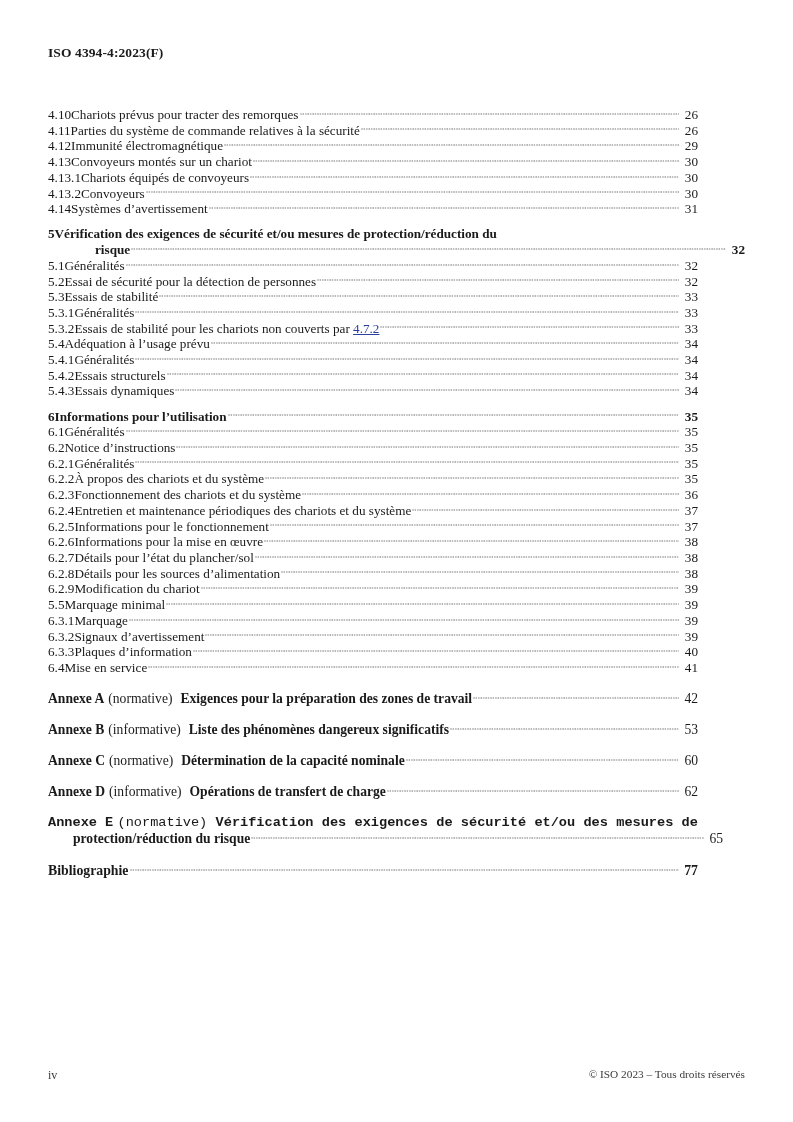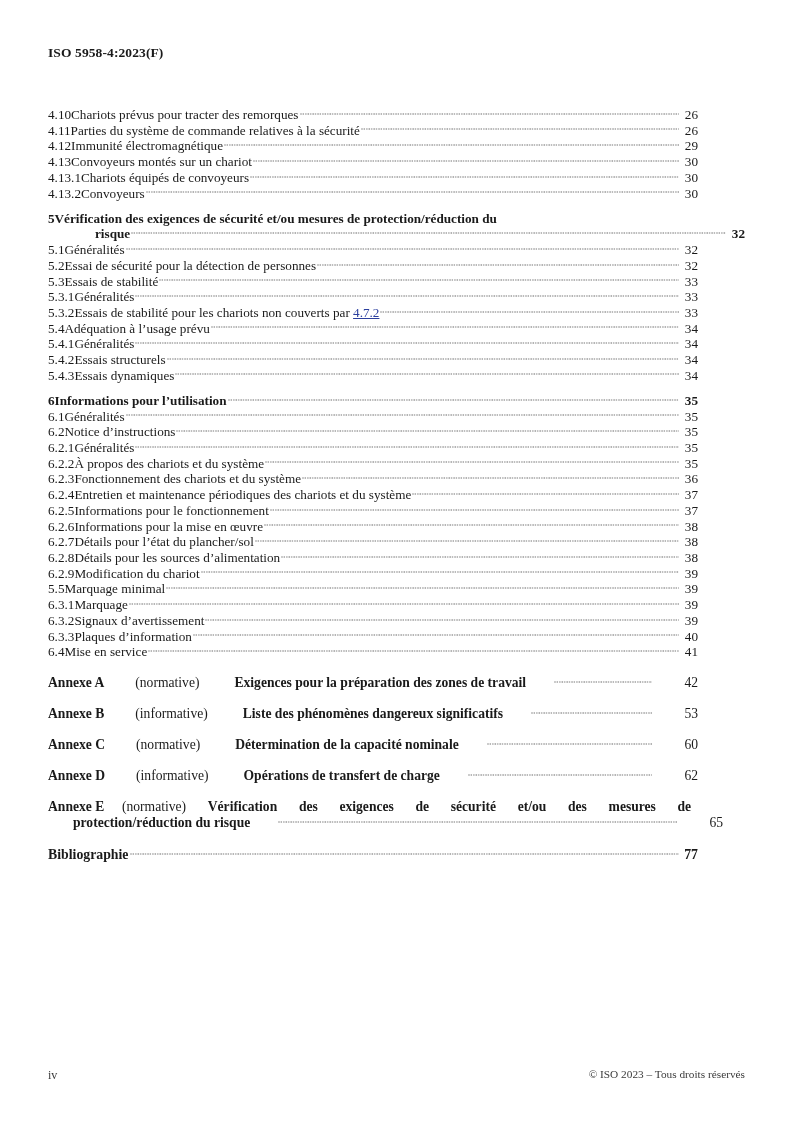--- a/index.html
+++ b/index.html
@@ -101,33 +101,34 @@
   
   .annex {
     display: block;
     position: relative;
     font-size: 13.6px;
     line-height: 16px;
     margin-top: 15px;
     color: #1a1a1a;
     text-decoration: none;
   }
-  .annex .row { align-items: baseline; gap: 27px; }
+  .annex .row { align-items: baseline; }
   .annex-label { font-weight: bold; white-space: nowrap; }
   .annex-kind { font-weight: normal; white-space: nowrap; margin-left: 4px; }
   .annex-title { font-weight: bold; white-space: nowrap; margin-left: 8px; }
 
   
   .annex-wrap .line1 {
     display: flex;
     width: 100%;
     white-space: nowrap;
   }
   .annex-wrap .line1 .jx {
     flex: 1 1 auto;
+    font-family: Liberation Mono, monospace;
   }
   .annex-wrap .line2 {
     margin-left: 25px;
   }
   .jx { display: inline-block; }
   .spacer-j { flex: 1 1 auto; }
 
   .biblio {
     display: block;
     position: relative;
@@ -158,21 +159,21 @@
     align-items: flex-start;
   }
   .footer-page { font-size: 12px; color: #3a3a3a; }
   .footer-copy { font-size: 11.3px; color: #3a3a3a; white-space: nowrap; }
 </style>
 </head>
 <body>
 
 <div class="page">
 
-  <div class="doc-header">ISO 5958-4:2023(F)</div>
+  <div class="doc-header">ISO 4394-4:2023(F)</div>
 
   <div class="toc" id="toc-root">
       <a class="toc-entry lvl2" href="#">
         <div class="row">
           <span class="num">4.10</span>
           <span class="ttl">Chariots prévus pour tracter des remorques</span>
           <span class="leader"></span>
           <span class="pg">26</span>
         </div>
       </a>
@@ -207,20 +208,28 @@
           <span class="leader"></span>
           <span class="pg">30</span>
         </div>
       </a>
       <a class="toc-entry lvl3" href="#">
         <div class="row">
           <span class="num">4.13.2</span>
           <span class="ttl">Convoyeurs</span>
           <span class="leader"></span>
           <span class="pg">30</span>
+        </div>
+      </a>
+      <a class="toc-entry lvl2" href="#">
+        <div class="row">
+          <span class="num">4.14</span>
+          <span class="ttl">Systèmes d’avertissement</span>
+          <span class="leader"></span>
+          <span class="pg">31</span>
         </div>
       </a>
       <a class="toc-entry lvl1 space-before wrap-clause" href="#">
         <div class="row row-first">
           <span class="num">5</span>
           <span class="ttl">Vérification des exigences de sécurité et/ou mesures de protection/réduction du</span>
         </div>
         <div class="row row-cont">
           <span class="ttl">risque</span>
           <span class="leader"></span>

